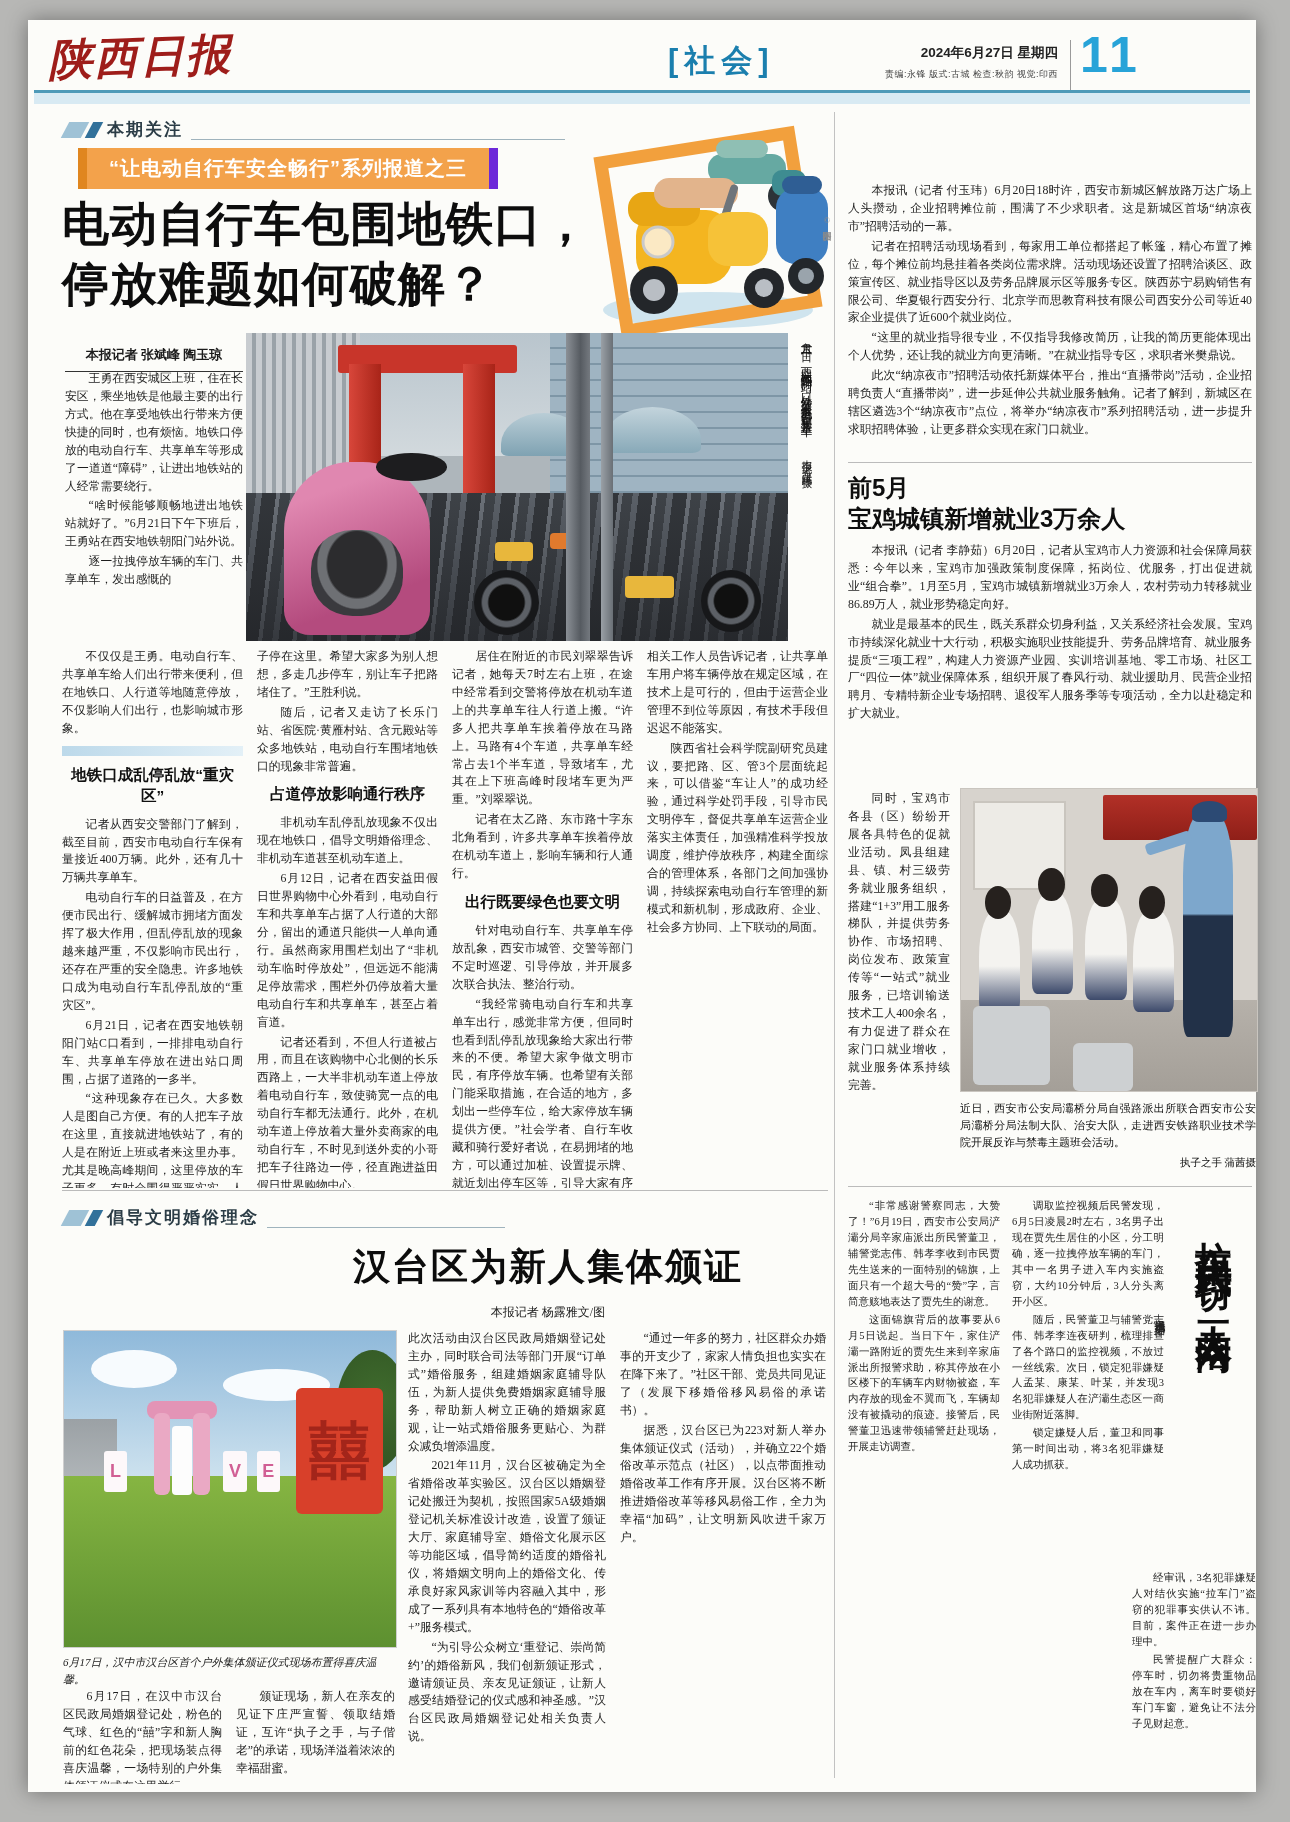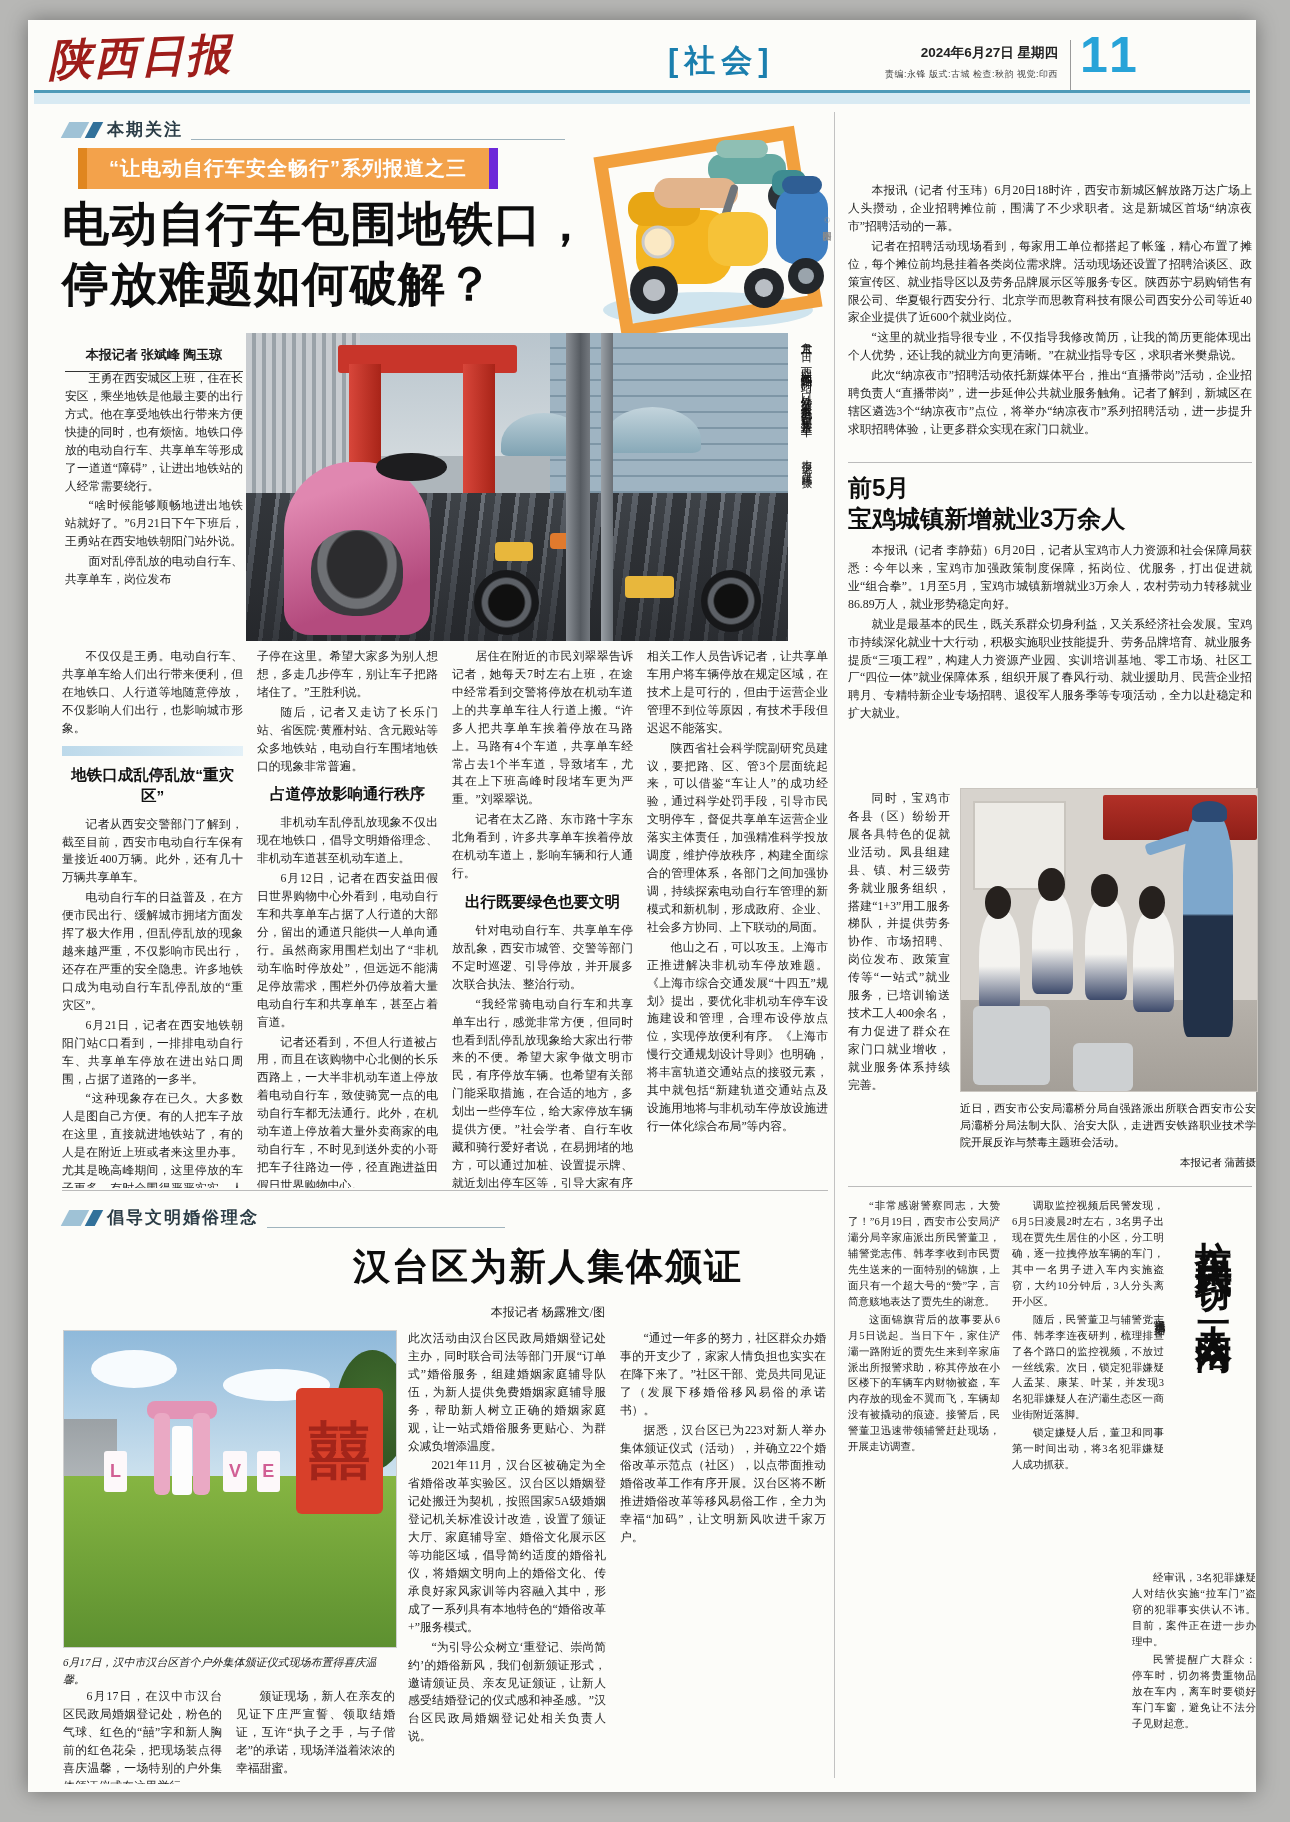--- a/index.html
+++ b/index.html
@@ -168,21 +168,21 @@
         </g>
       </svg>
     </div>
     <div class="abs illus-credit">©摄图网</div>
 
     <div class="abs byline-main">本报记者 张斌峰 陶玉琼</div>
 
     <div class="abs intro-col">
       <p class="p">王勇在西安城区上班，住在长安区，乘坐地铁是他最主要的出行方式。他在享受地铁出行带来方便快捷的同时，也有烦恼。地铁口停放的电动自行车、共享单车等形成了一道道“障碍”，让进出地铁站的人经常需要绕行。</p>
       <p class="p">“啥时候能够顺畅地进出地铁站就好了。”6月21日下午下班后，王勇站在西安地铁朝阳门站外说。</p>
-      <p class="p">面对乱停乱放的电动自行车、共享单车，岗位发布</p>
+      <p class="p">逐一拉拽停放车辆的车门、共享单车，发出感慨的</p>
     </div>
 
     <div class="abs photo-main">
       <div class="pm-sky"></div>
       <div class="pm-bldg-left"></div>
       <div class="pm-glass"></div>
       <div class="pm-red-canopy"></div>
       <div class="pm-red-p1"></div>
       <div class="pm-red-p2"></div>
       <div class="pm-canopy1"></div>
@@ -229,21 +229,20 @@
         <p class="p">居住在附近的市民刘翠翠告诉记者，她每天7时左右上班，在途中经常看到交警将停放在机动车道上的共享单车往人行道上搬。“许多人把共享单车挨着停放在马路上。马路有4个车道，共享单车经常占去1个半车道，导致堵车，尤其在上下班高峰时段堵车更为严重。”刘翠翠说。</p>
         <p class="p">记者在太乙路、东市路十字东北角看到，许多共享单车挨着停放在机动车道上，影响车辆和行人通行。</p>
         <div class="subhead">出行既要绿色也要文明</div>
         <p class="p">针对电动自行车、共享单车停放乱象，西安市城管、交警等部门不定时巡逻、引导停放，并开展多次联合执法、整治行动。</p>
         <p class="p">“我经常骑电动自行车和共享单车出行，感觉非常方便，但同时也看到乱停乱放现象给大家出行带来的不便。希望大家争做文明市民，有序停放车辆。也希望有关部门能采取措施，在合适的地方，多划出一些停车位，给大家停放车辆提供方便。”社会学者、自行车收藏和骑行爱好者说，在易拥堵的地方，可以通过加桩、设置提示牌、就近划出停车区等，引导大家有序停放、文明停放。</p>
 
       </div>
       <div class="col">
         <p class="p" style="text-indent:0;">相关工作人员告诉记者，让共享单车用户将车辆停放在规定区域，在技术上是可行的，但由于运营企业管理不到位等原因，有技术手段但迟迟不能落实。</p>
         <p class="p">陕西省社会科学院副研究员建议，要把路、区、管3个层面统起来，可以借鉴“车让人”的成功经验，通过科学处罚手段，引导市民文明停车，督促共享单车运营企业落实主体责任，加强精准科学投放调度，维护停放秩序，构建全面综合的管理体系，各部门之间加强协调，持续探索电动自行车管理的新模式和新机制，形成政府、企业、社会多方协同、上下联动的局面。</p>
-        <p class="p">他山之石，可以攻玉。上海市正推进解决非机动车停放难题。《上海市综合交通发展“十四五”规划》提出，要优化非机动车停车设施建设和管理，合理布设停放点位，实现停放便利有序。《上海市慢行交通规划设计导则》也明确，将丰富轨道交通站点的接驳元素，其中就包括“新建轨道交通站点及设施用地将与非机动车停放设施进行一体化综合布局”等内容。</p>
       </div>
     </div>
 
     <div class="abs v-sep"></div>
 
     <div class="abs sb-body" style="top:162px;height:272px;">
       <p class="p">本报讯（记者 付玉玮）6月20日18时许，西安市新城区解放路万达广场上人头攒动，企业招聘摊位前，围满了不少求职者。这是新城区首场“纳凉夜市”招聘活动的一幕。</p>
       <p class="p">记者在招聘活动现场看到，每家用工单位都搭起了帐篷，精心布置了摊位，每个摊位前均悬挂着各类岗位需求牌。活动现场还设置了招聘洽谈区、政策宣传区、就业指导区以及劳务品牌展示区等服务专区。陕西苏宁易购销售有限公司、华夏银行西安分行、北京学而思教育科技有限公司西安分公司等近40家企业提供了近600个就业岗位。</p>
       <p class="p">“这里的就业指导很专业，不仅指导我修改简历，让我的简历更能体现出个人优势，还让我的就业方向更清晰。”在就业指导专区，求职者米樊鼎说。</p>
       <p class="p">此次“纳凉夜市”招聘活动依托新媒体平台，推出“直播带岗”活动，企业招聘负责人“直播带岗”，进一步延伸公共就业服务触角。记者了解到，新城区在辖区遴选3个“纳凉夜市”点位，将举办“纳凉夜市”系列招聘活动，进一步提升求职招聘体验，让更多群众实现在家门口就业。</p>
@@ -278,21 +277,21 @@
       <div class="pc-head" style="left:60%;top:32%;"></div>
       <div class="pc-officer"></div>
       <div class="pc-cap"></div>
       <div class="pc-arm"></div>
       <div class="pc-chair" style="left:4%;bottom:2%;width:26%;height:26%;"></div>
       <div class="pc-chair" style="left:38%;bottom:0;width:20%;height:16%;"></div>
     </div>
 
     <div class="abs sb-caption">
       <span>近日，西安市公安局灞桥分局自强路派出所联合西安市公安局灞桥分局法制大队、治安大队，走进西安铁路职业技术学院开展反诈与禁毒主题班会活动。</span>
-      <div class="sb-credit">本报记者 蒲茜摄</div>
+      <div class="sb-credit">执子之手 蒲茜摄</div>
     </div>
 
     <div class="abs sb-rule" style="top:1166px;"></div>
 
     <div class="a3-col" style="left:820px;width:152px;">
       <p class="p small">“非常感谢警察同志，大赞了！”6月19日，西安市公安局浐灞分局辛家庙派出所民警董卫，辅警党志伟、韩孝李收到市民贾先生送来的一面特别的锦旗，上面只有一个超大号的“赞”字，言简意赅地表达了贾先生的谢意。</p>
       <p class="p small">这面锦旗背后的故事要从6月5日说起。当日下午，家住浐灞一路附近的贾先生来到辛家庙派出所报警求助，称其停放在小区楼下的车辆车内财物被盗，车内存放的现金不翼而飞，车辆却没有被撬动的痕迹。接警后，民警董卫迅速带领辅警赶赴现场，开展走访调查。</p>
     </div>
     <div class="a3-col" style="left:984px;width:152px;">
       <p class="p small">调取监控视频后民警发现，6月5日凌晨2时左右，3名男子出现在贾先生居住的小区，分工明确，逐一拉拽停放车辆的车门，其中一名男子进入车内实施盗窃，大约10分钟后，3人分头离开小区。</p>

